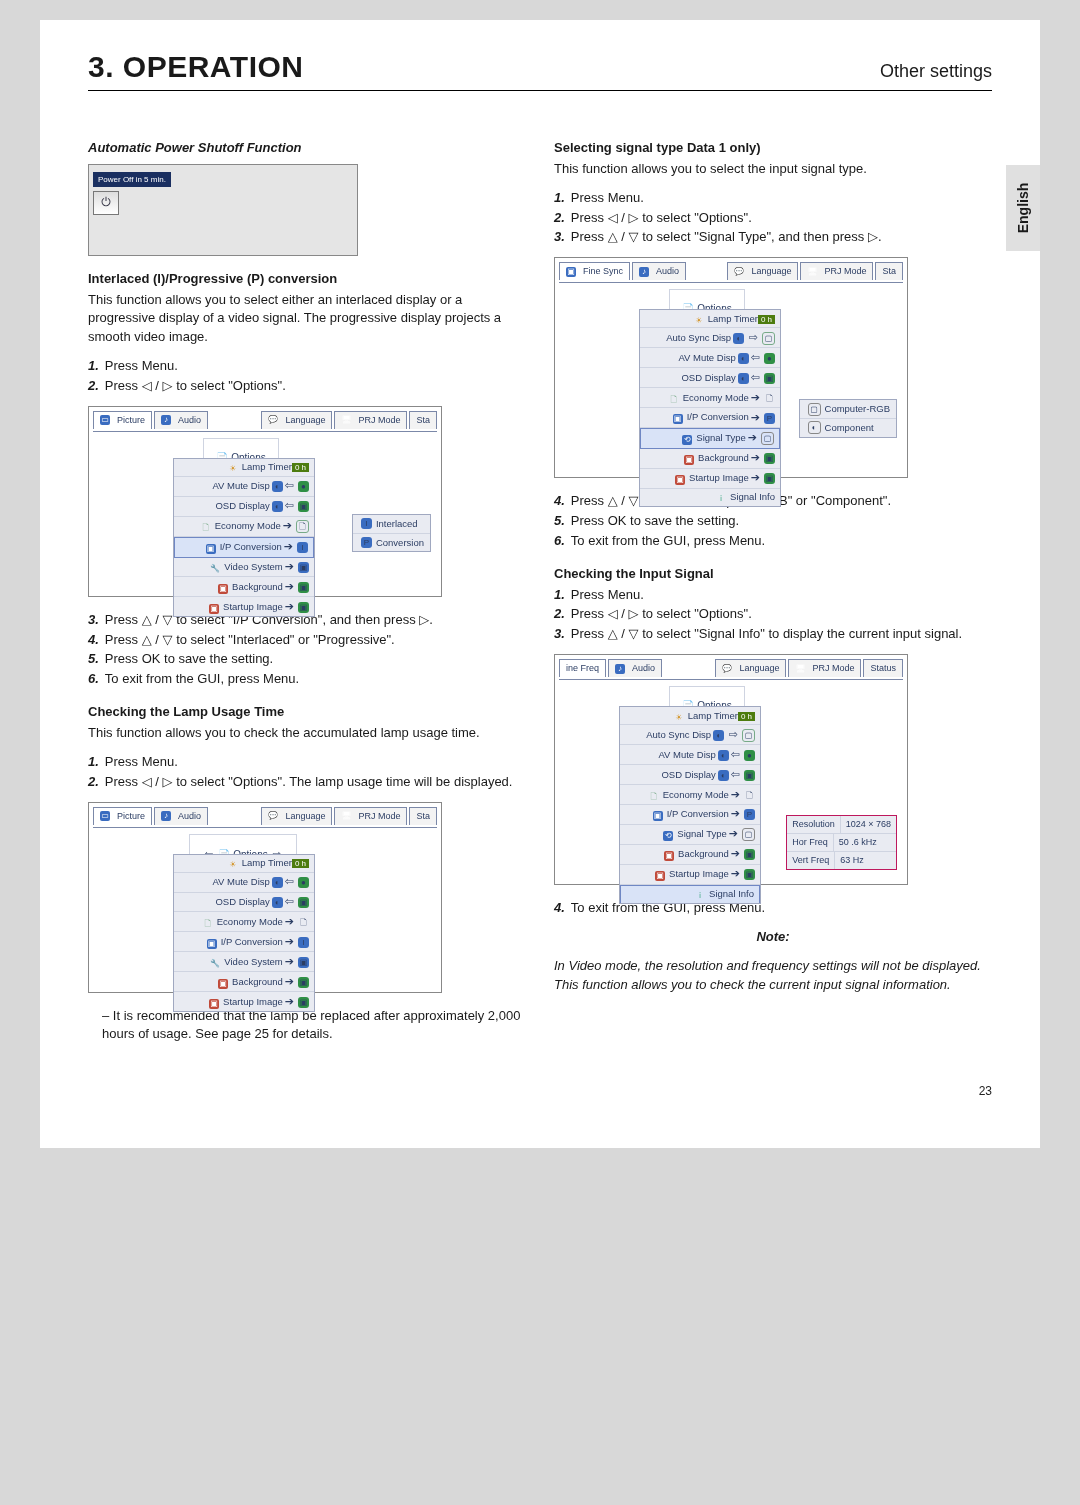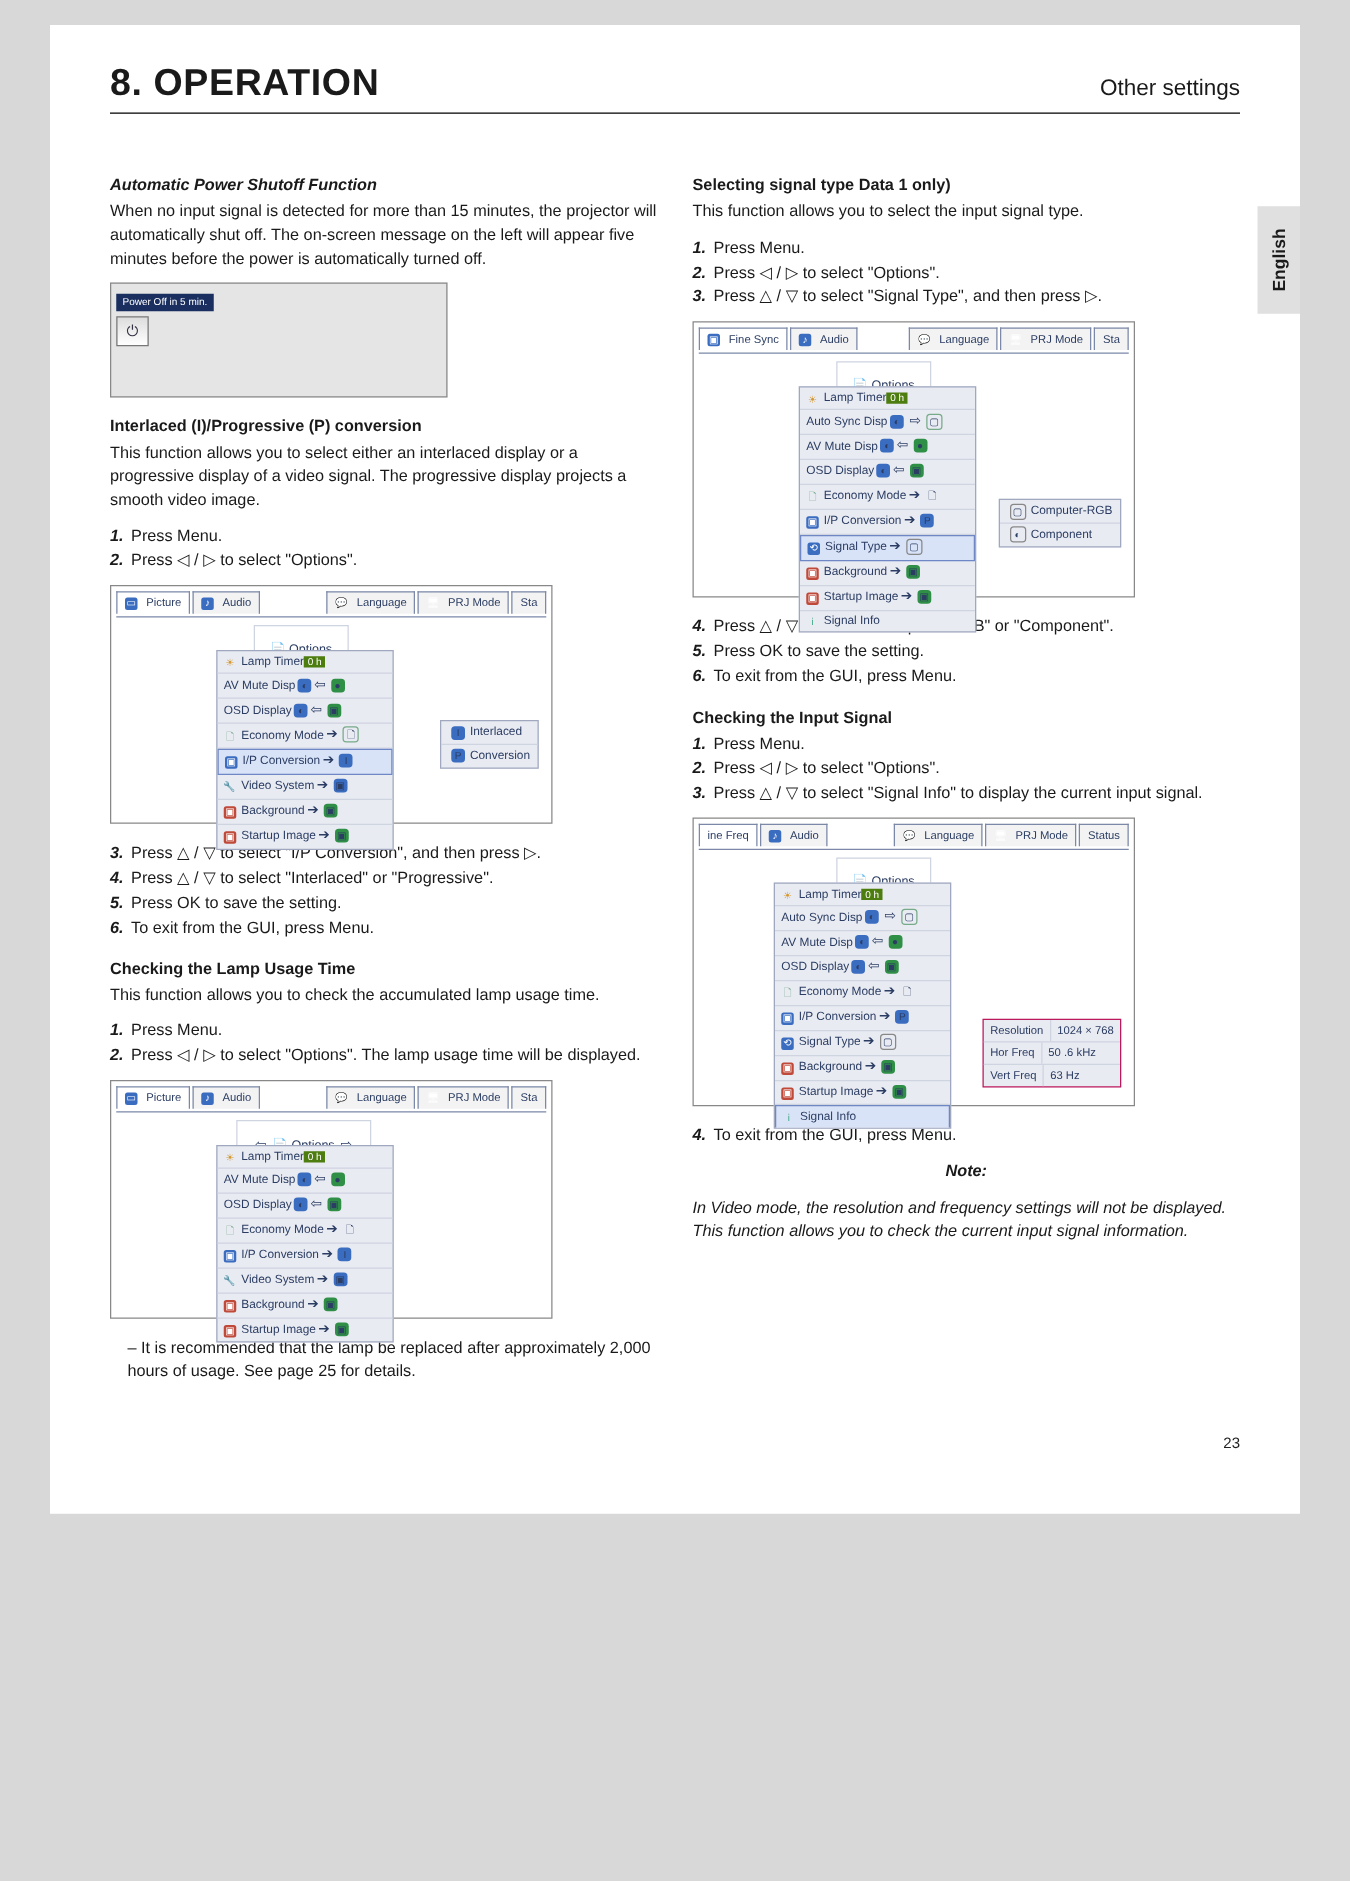--- a/index.html
+++ b/index.html
@@ -113,21 +113,21 @@
     left: 80px;
     top: 26px;
     width: 140px;
     border: 1px solid #a0a8c0;
     background: #e9ebf2;
     font-size: 9.5px;
     color: #2b3d63;
   }
   .options-list .row {
     display: flex;
-    justify-content: flex-start;
+    justify-content: flex-end;
     align-items: center;
     padding: 1.5px 5px;
     border-bottom: 1px solid #cfd4e1;
   }
   .options-list .row.sel { background: #d9e3f7; border: 1px solid #6f87c4;}
   .options-list .row:last-child { border-bottom: none; }
   .ic {
     display: inline-block;
     width: 10px; height: 10px;
     border-radius: 2px;
@@ -203,33 +203,32 @@
     margin-top:30px;
     color:#222;
   }
 </style>
 </head>
 <body>
 
 <div class="sheet">
 
   <div class="header-row">
-    <div class="chapter-title">8. OPERATION</div>
+    <div class="chapter-title">3. OPERATION</div>
     <div class="section-title">Other settings</div>
   </div>
 
   <div class="lang-tab">
     <span>English</span>
   </div>
 
   <div class="columns">
 
     <div class="col">
       <h4 style="font-style:italic;">Automatic Power Shutoff Function</h4>
-      <p>When no input signal is detected for more than 15 minutes, the projector will automatically shut off. The on-screen message on the left will appear five minutes before the power is automatically turned off.</p>
 
       <div class="small-fig">
         <span class="small-label">Power Off in 5 min.</span><br>
         <div class="small-icon">⏻</div>
       </div>
 
       <h4>Interlaced (I)/Progressive (P) conversion</h4>
       <p>This function allows you to select either an interlaced display or a progressive display of a video signal. The progressive display projects a smooth video image.</p>
       <ol class="steps">
         <li><b>1.</b><span>Press Menu.</span></li>

